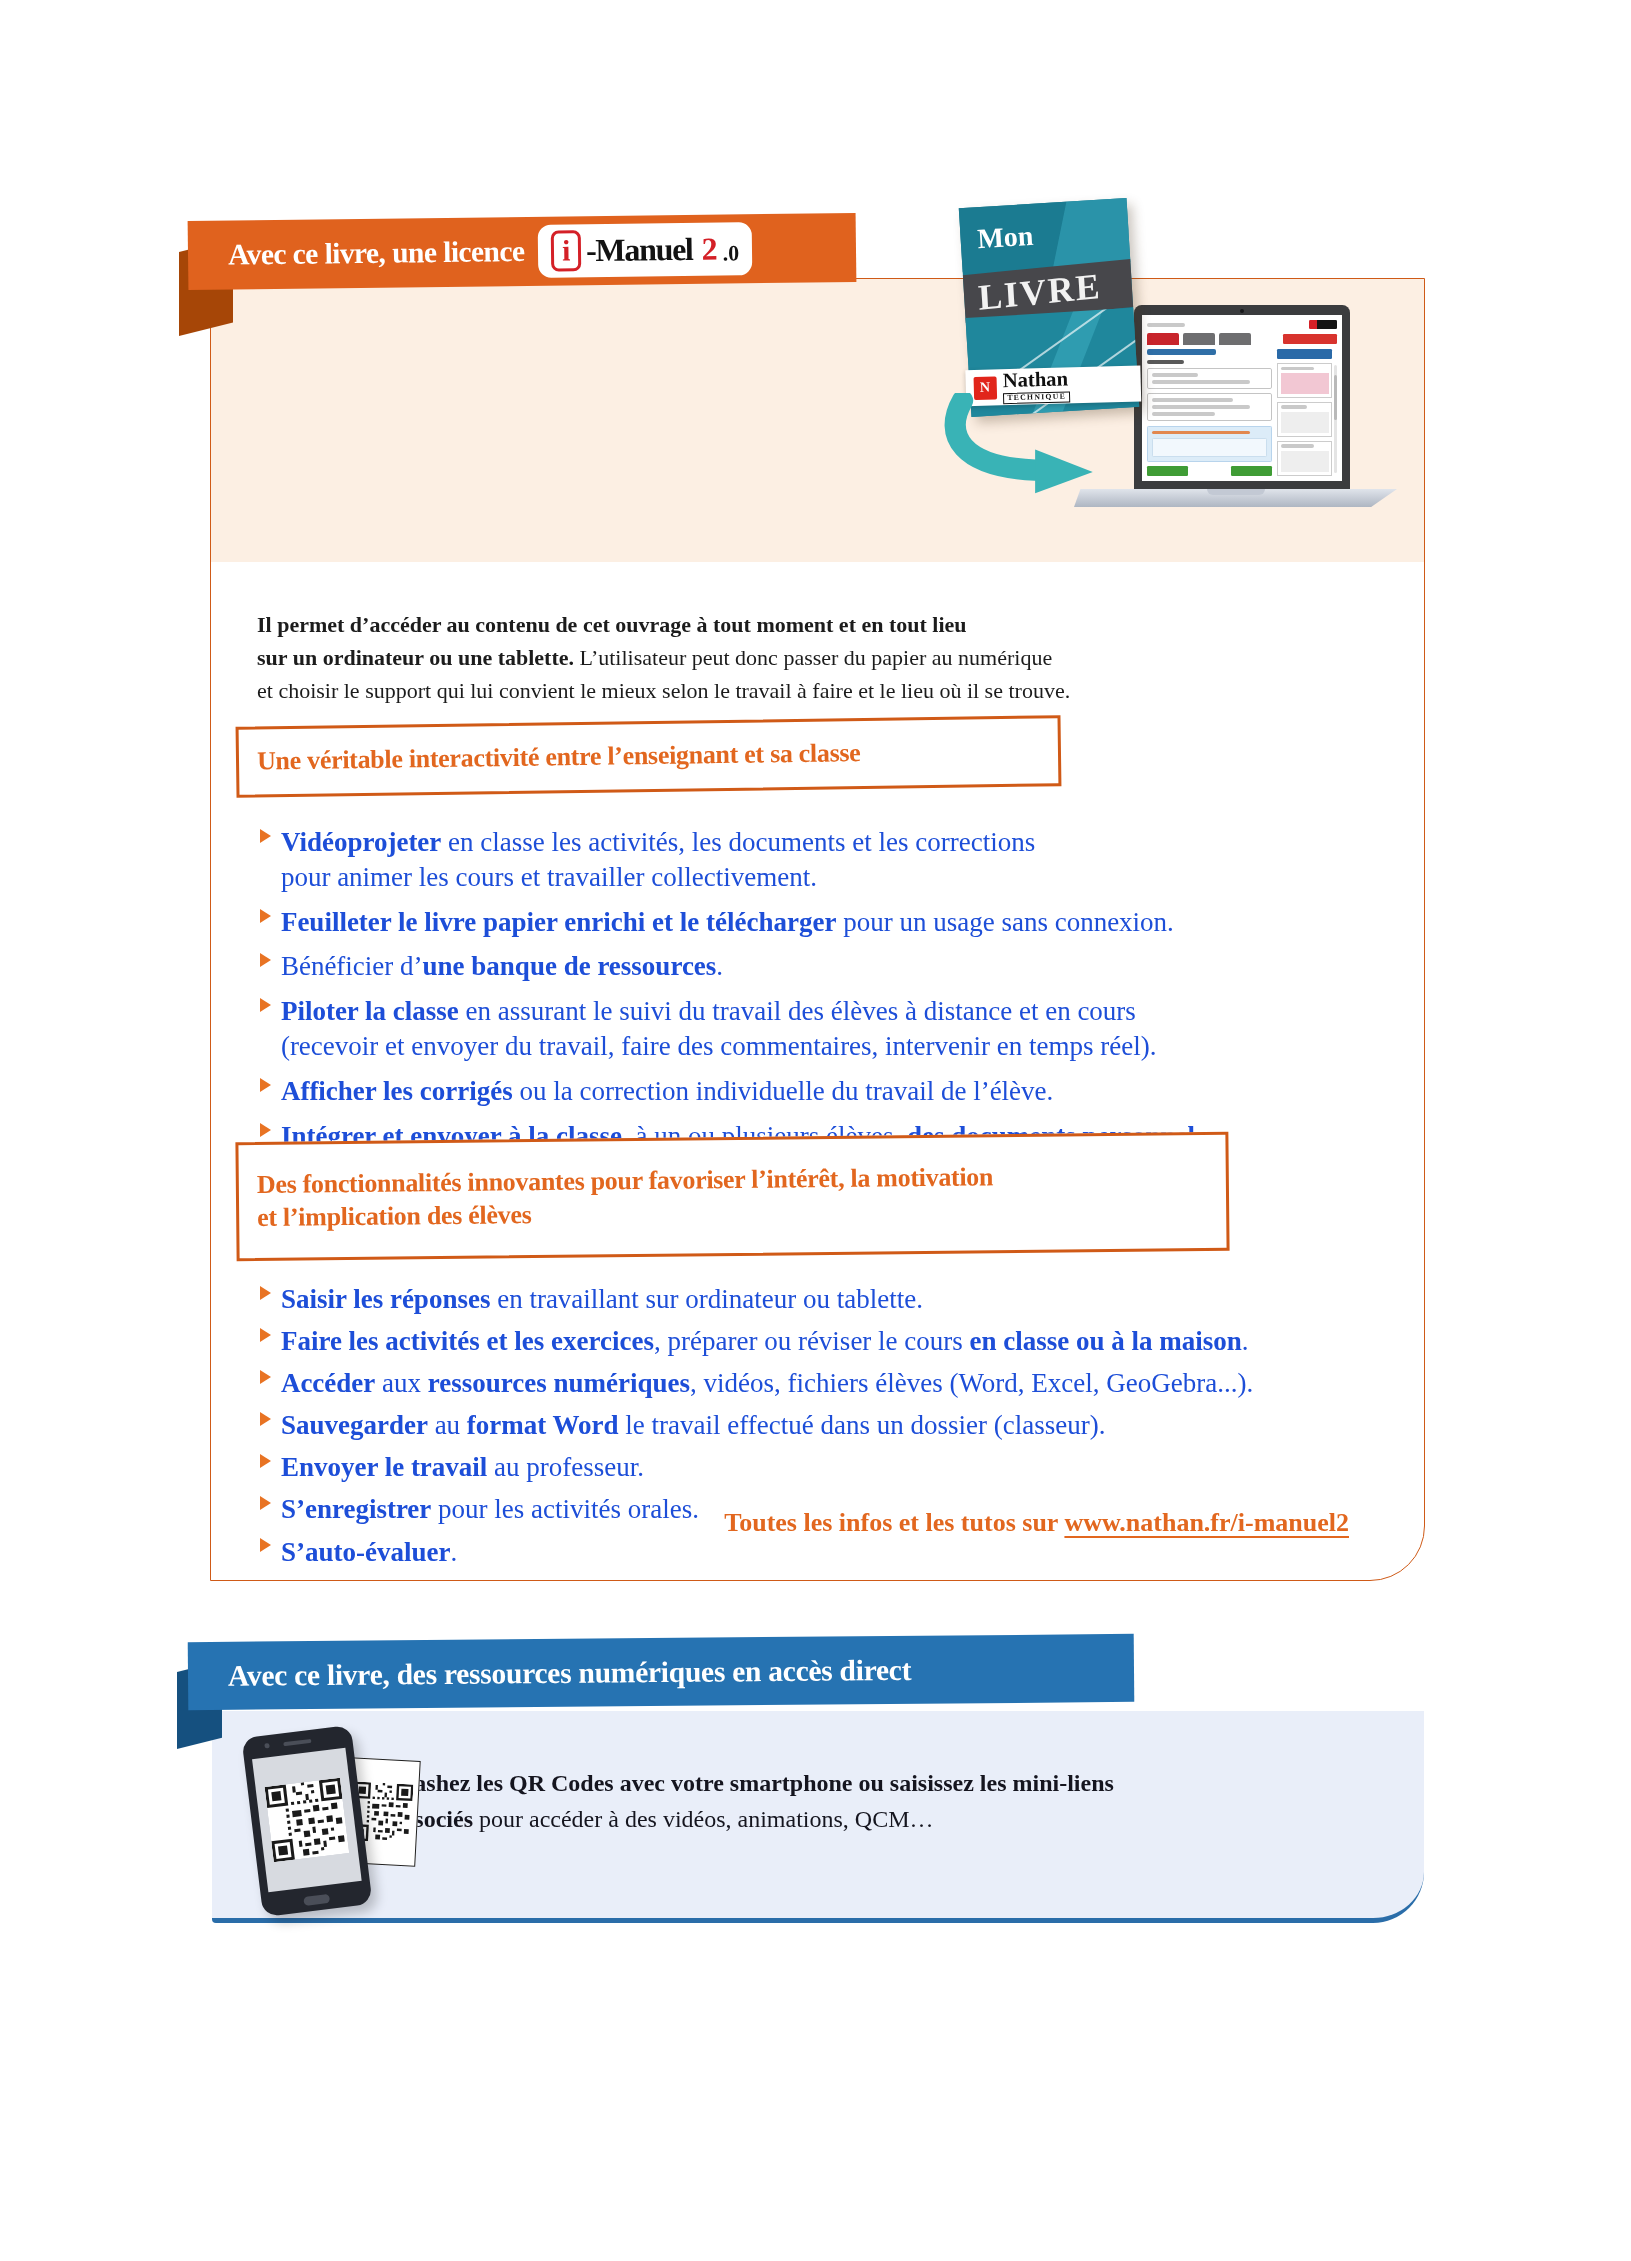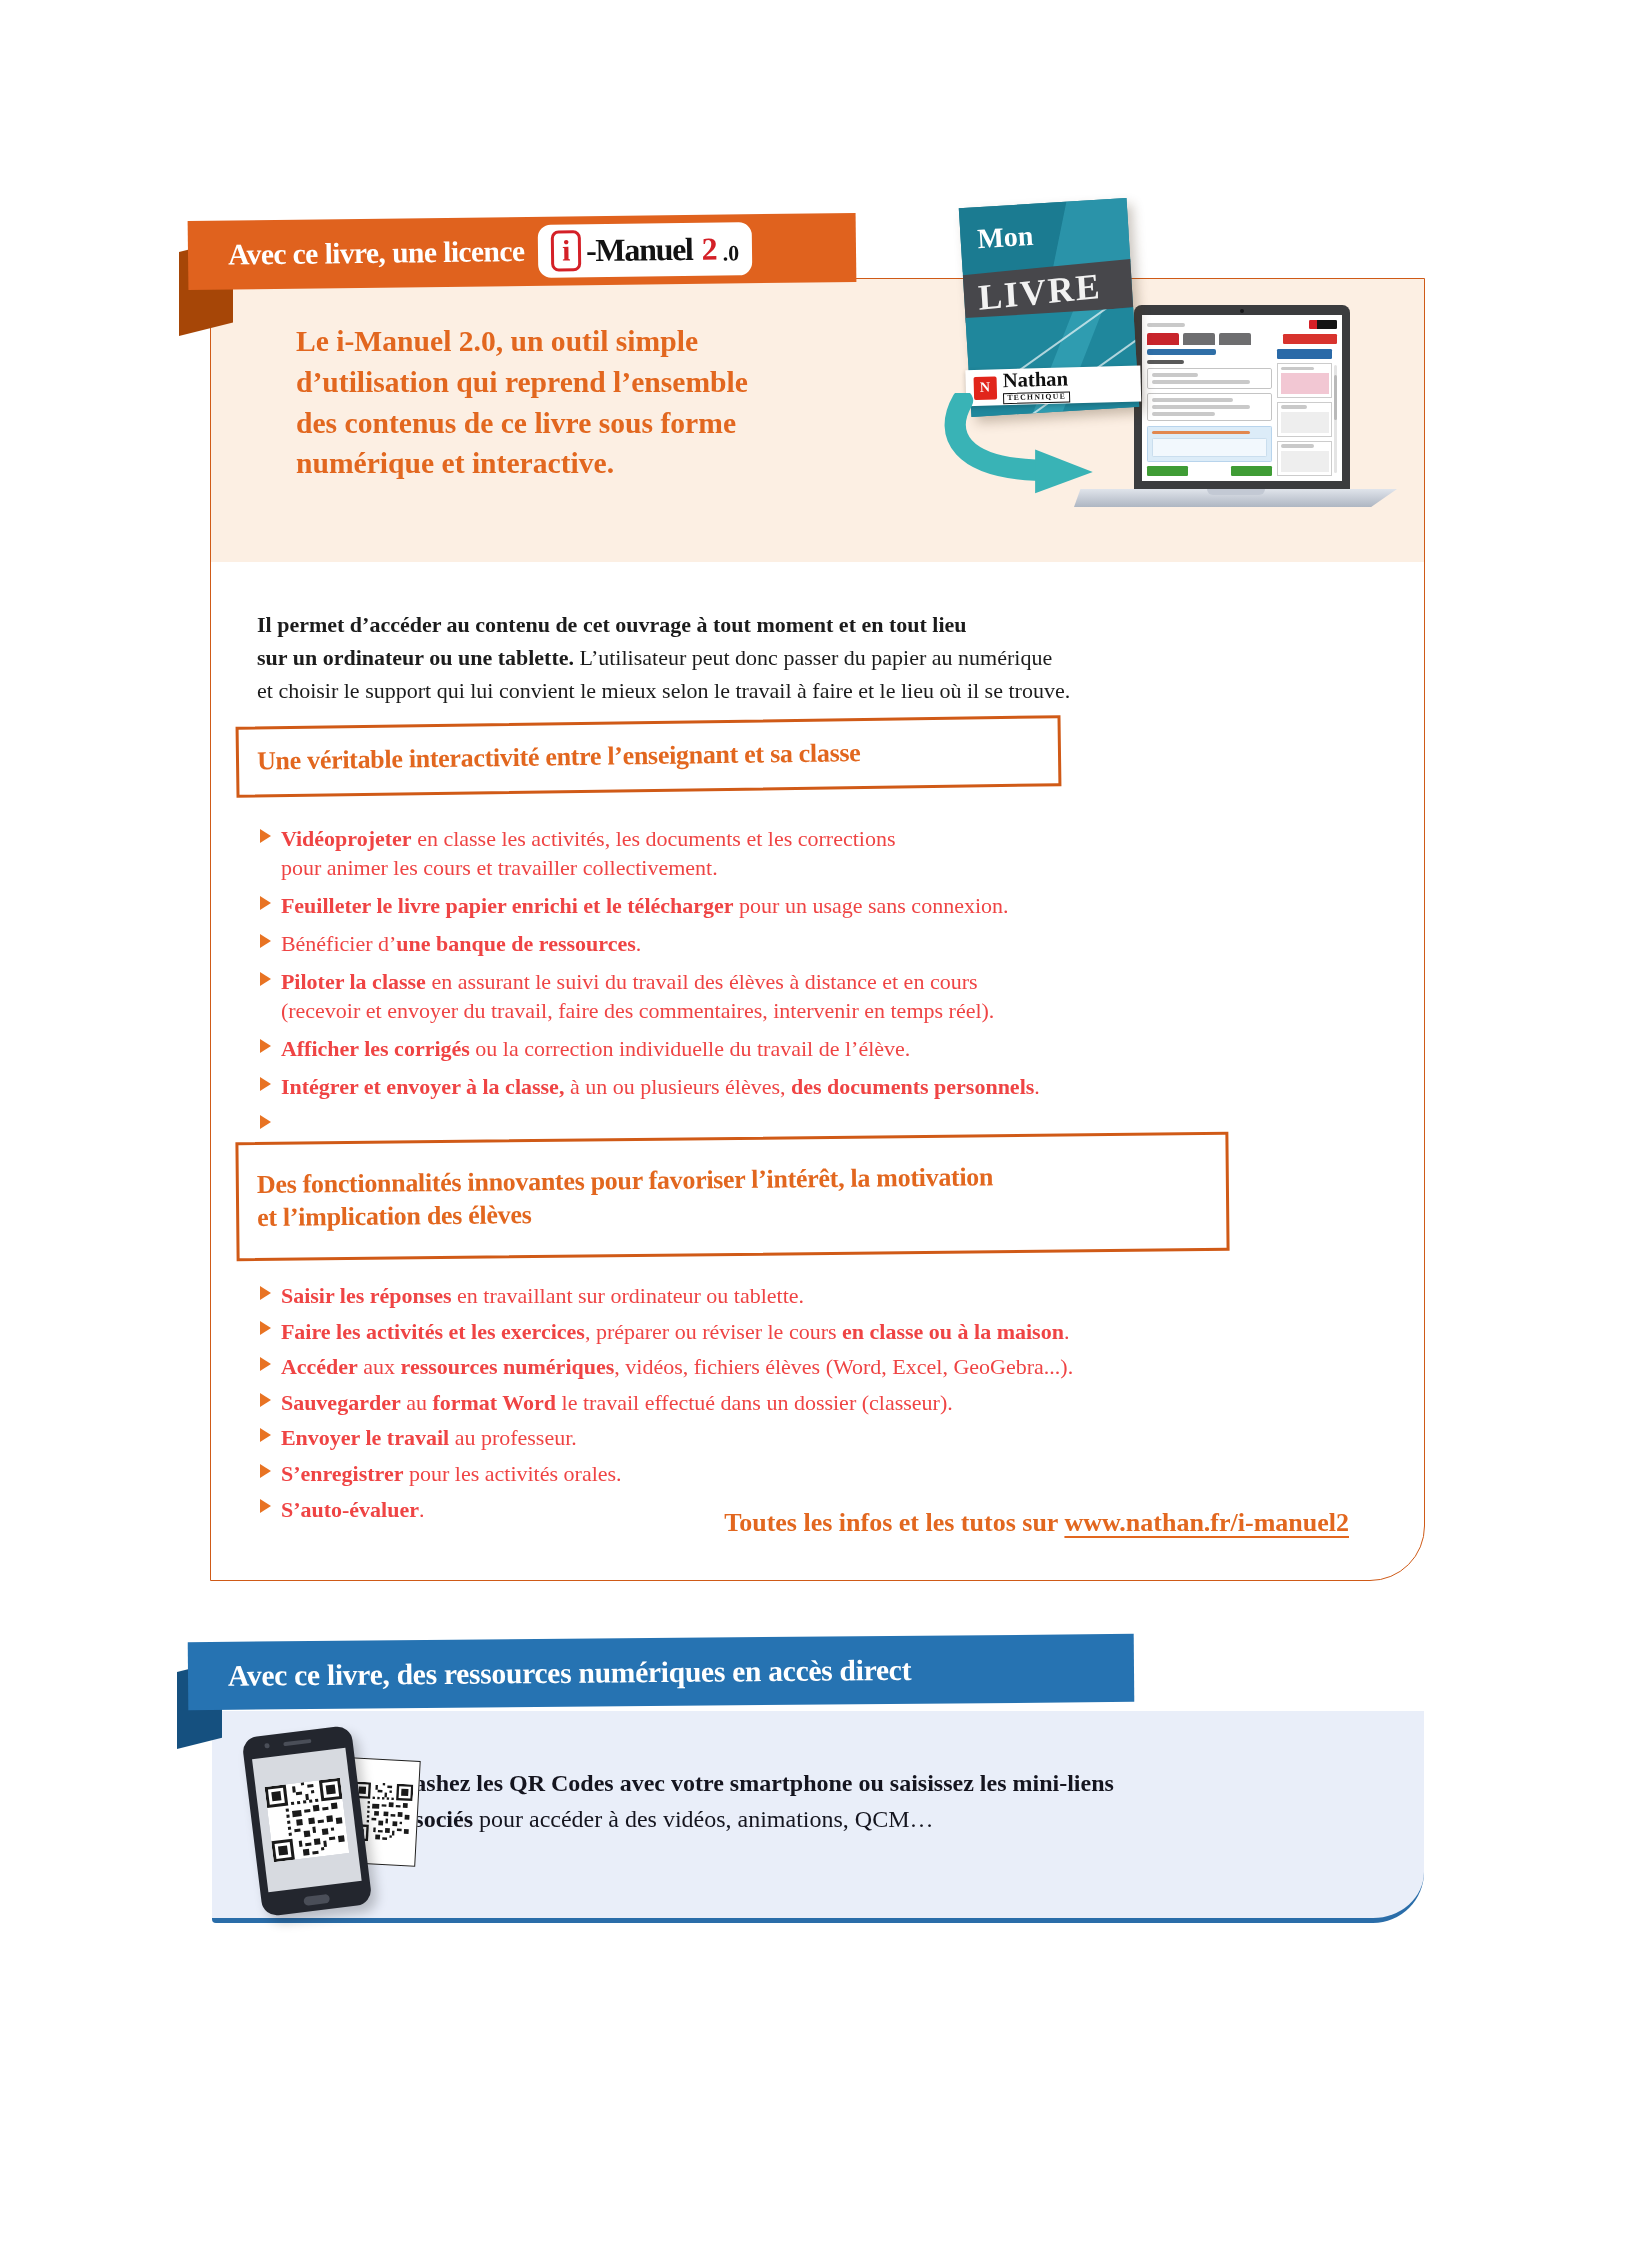--- a/index.html
+++ b/index.html
@@ -99,21 +99,21 @@
   .runs{white-space:pre-line;}
   .b{font-weight:bold;}
   .hbox{position:absolute;background:#fff;border:3.2px solid #d05a17;display:flex;align-items:center;
         padding:0 18px;color:#e2671f;font-weight:bold;font-size:26px;letter-spacing:-0.3px;
         box-sizing:border-box;white-space:pre-line;line-height:1.25;}
   #h1{left:236px;top:721px;width:825px;height:71px;transform:rotate(-0.8deg);}
   #h2{left:236px;top:1137px;width:993px;height:119px;transform:rotate(-0.6deg);}
   .list{position:absolute;left:257px;width:1143px;list-style:none;margin:0;padding:0;}
   #list1{top:825px;}
   #list2{top:1282px;}
-  .list li{display:flex;font-size:22px;line-height:1.3;color:#ef4444;}
+  .list li{display:flex;font-size:27px;line-height:1.3;color:#1d4ed8;}
   #list1 li{margin-bottom:9.6px;}
   #list2 li{margin-bottom:7px;}
   .tri{width:0;height:0;border-left:11px solid #e87323;border-top:7px solid transparent;
        border-bottom:7px solid transparent;margin:3.9px 10.3px 0 2.6px;flex:0 0 auto;}
 
   
   .linkline{position:absolute;left:385px;top:1508px;width:964px;text-align:right;
             font-size:26px;font-weight:bold;color:#e2671f;}
   .linkline .url{text-decoration:underline;text-decoration-thickness:1.9px;text-underline-offset:5.1px;color:#e2671f;}
 
@@ -214,24 +214,20 @@
   <div class="banner-top">
     <span class="t">Avec ce livre, une licence</span>
     <span class="logo-badge">
       <span class="logo-ibox">i</span>
       <span class="logo-manuel">-Manuel</span>
       <span class="logo-two">2</span>
       <span class="logo-dot">.0</span>
     </span>
   </div>
 
-  <div class="intro">Le i-Manuel 2.0, un outil simple
-d’utilisation qui reprend l’ensemble
-des contenus de ce livre sous forme
-numérique et interactive.</div>
 
   <div class="book">
     <div class="b-top">
       <span class="mon">Mon</span>
     </div>
     <div class="b-band">
       <span class="livre">LIVRE</span>
     </div>
     <div class="b-low">
       <div class="b-streak" style="left:-39px;top:26px;"></div>

